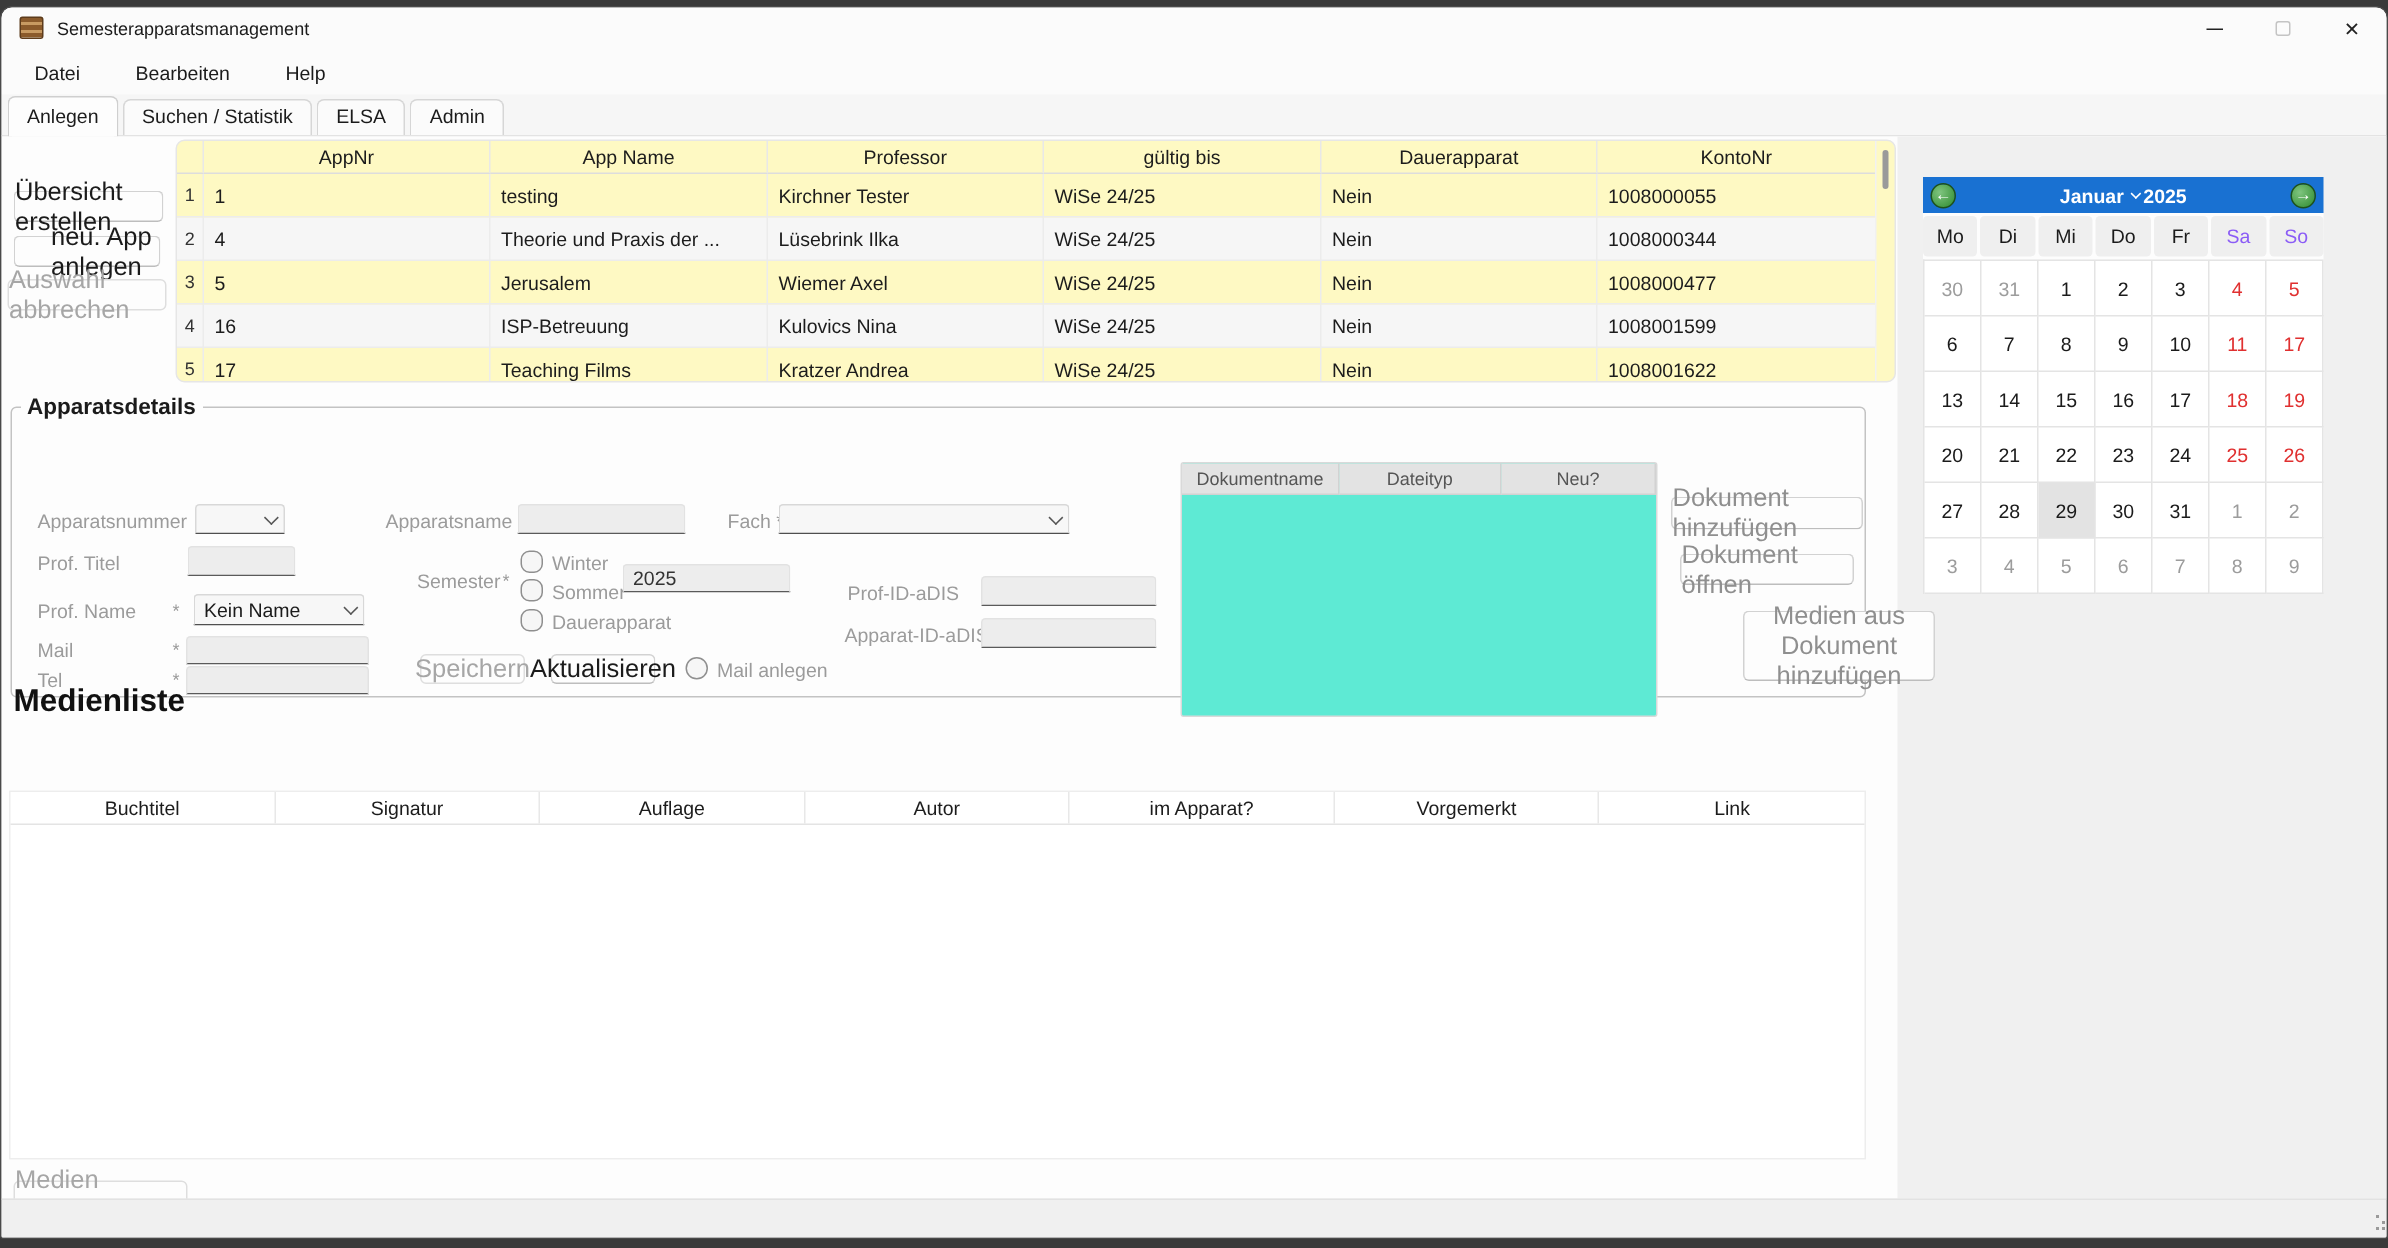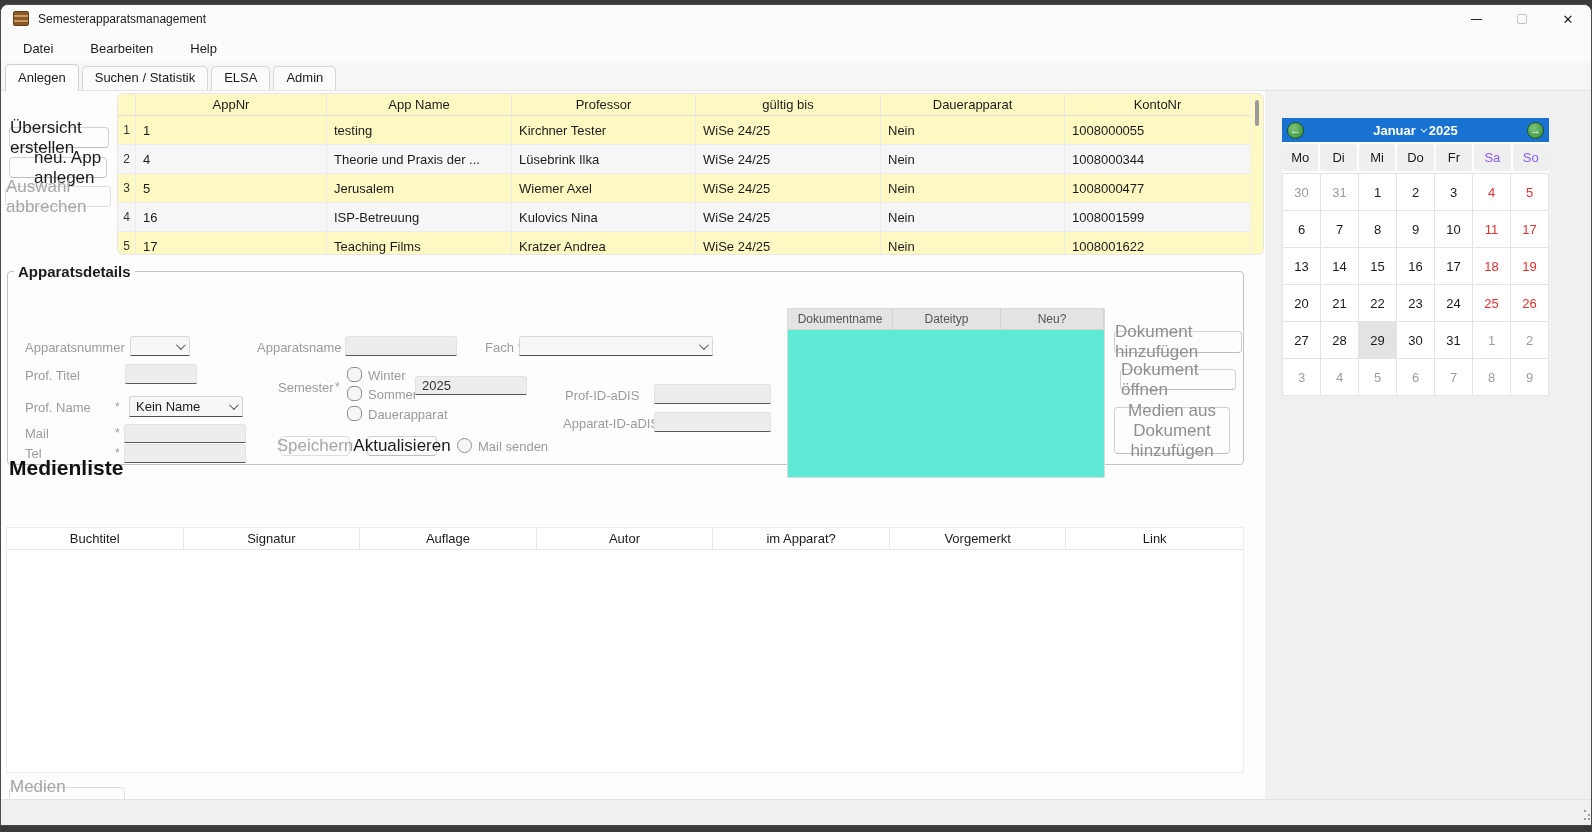--- a/index.html
+++ b/index.html
@@ -275,34 +275,34 @@
       <div class="star" style="left:107px; top:146px;">*</div>
       <div class="uinput" style="left:116px; top:144px; width:122px; height:19px;"></div>
 
       <div class="lbl" style="left:17px; top:166px;">Tel</div>
       <div class="star" style="left:107px; top:166px;">*</div>
       <div class="uinput" style="left:116px; top:164px; width:122px; height:19px;"></div>
 
       <div class="btn fbtn disabled" style="left:272px; top:156px; width:70px; height:20px;">Speichern</div>
       <div class="btn fbtn" style="left:359px; top:156px; width:70px; height:20px;">Aktualisieren</div>
       <div class="radio circle" style="left:449px; top:158px;"></div>
-      <div class="opt-label" style="left:470px; top:159px;">Mail senden</div>
+      <div class="opt-label" style="left:470px; top:159px;">Mail anlegen</div>
 
       <div class="docs-table">
         <div class="docs-header">
           <div class="dhcell">Dokumentname</div>
           <div class="dhcell">Dateityp</div>
           <div class="dhcell">Neu?</div>
         </div>
         <div></div>
       </div>
 
       <div class="btn fbtn graytext" style="left:1106px; top:51px; width:128px; height:22px;">Dokument hinzufügen</div>
       <div class="btn fbtn graytext" style="left:1112px; top:89px; width:116px; height:21px;">Dokument öffnen</div>
-      <div class="btn fbtn graytext" style="left:1106px; top:127px; width:116px; height:47px; text-align:center; padding:2px 6px;">Medien aus Dokument hinzufügen</div>
+      <div class="btn fbtn graytext" style="left:1154px; top:127px; width:128px; height:47px; text-align:center; padding:2px 6px;">Medien aus Dokument hinzufügen</div>
     </fieldset>
 
     <div class="medien-title">Medienliste</div>
     <div class="medien-table">
       <div class="medien-header">
         <div class="mhcell">Buchtitel</div>
         <div class="mhcell">Signatur</div>
         <div class="mhcell">Auflage</div>
         <div class="mhcell">Autor</div>
         <div class="mhcell">im Apparat?</div>

